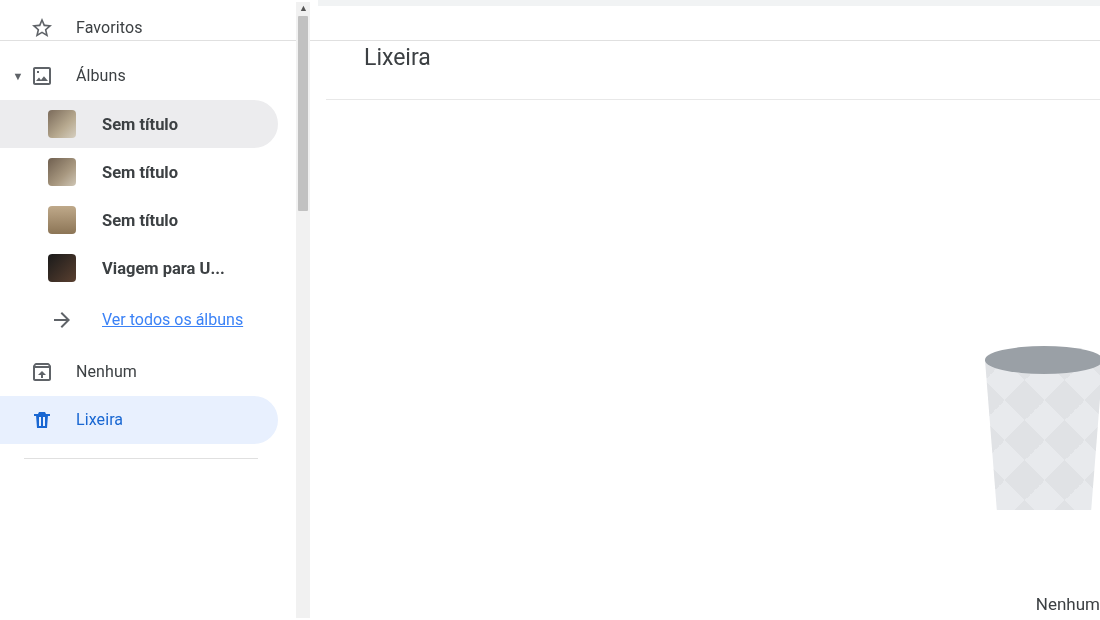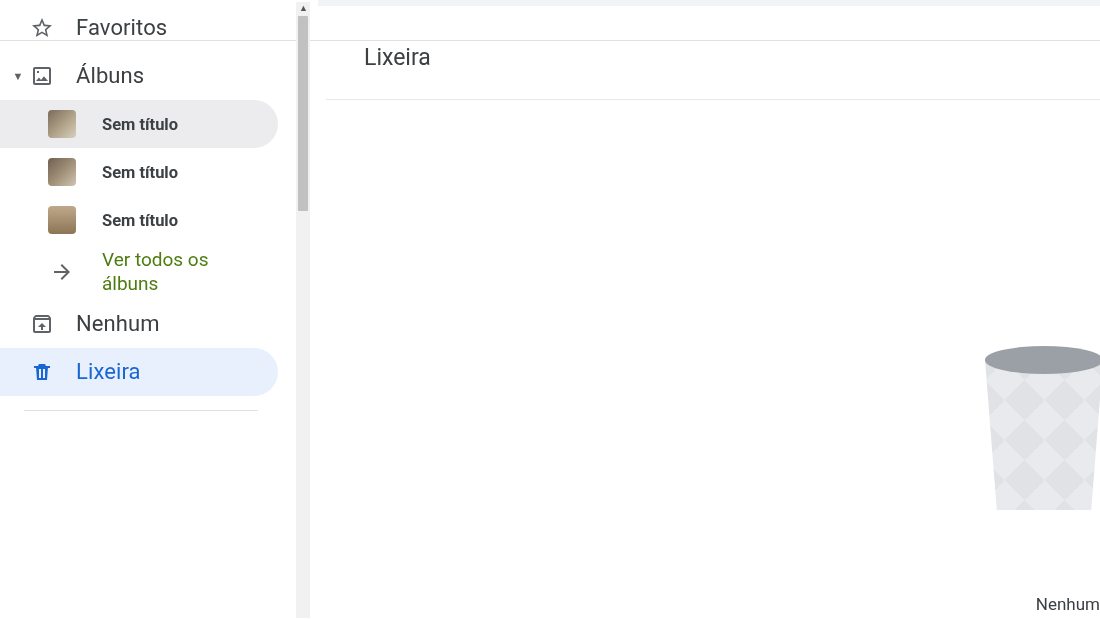--- a/index.html
+++ b/index.html
@@ -73,21 +73,21 @@
     }
     .nav-row .icon-slot {
       width: 48px;
       display: flex;
       justify-content: flex-start;
       padding-left: 2px;
     }
     .nav-row .icon-slot svg { fill: #5f6368; }
     .nav-row.selected .icon-slot svg { fill: #1967d2; }
     .nav-row .label {
-      font-size: 22px;
+      font-size: 16px;
       letter-spacing: 0.1px;
       line-height: 1.2;
     }
     .nav-row.selected .label { color: #1967d2; }
 
     .album-row {
       display: flex;
       align-items: center;
       height: 48px;
       padding-left: 48px;
@@ -125,24 +125,25 @@
       padding-left: 48px;
       width: 278px;
       height: 56px;
       cursor: pointer;
     }
     .arrow-row .icon-slot {
       width: 28px; margin-right: 26px;
       display: flex; justify-content: center;
     }
     .arrow-row .label {
-      font-size: 19px;
-      color: #4d7c0f;
+      font-size: 16px;
+      color: #3b82f6;
       line-height: 1.28;
       max-width: 150px;
+      text-decoration: underline;
     }
 
     .divider {
       height: 1px;
       background: #e0e0e0;
       margin: 14px 16px 14px 24px;
       width: 234px;
     }
 
     .main {
@@ -234,20 +235,24 @@
       <span class="label">Sem título</span>
     </div>
     <div class="album-row">
       <span class="album-thumb two"></span>
       <span class="label">Sem título</span>
     </div>
     <div class="album-row">
       <span class="album-thumb three"></span>
       <span class="label">Sem título</span>
     </div>
+    <div class="album-row">
+      <span class="album-thumb four"></span>
+      <span class="label">Viagem para U...</span>
+    </div>
 
     <div class="arrow-row">
       <span class="icon-slot">
         <svg width="24" height="24" viewBox="0 0 24 24" fill="#5f6368">
             <path d="M4 11h12.17l-5.59-5.59L12 4l8 8-8 8-1.41-1.41L16.17 13H4v-2z"></path>
           </svg>
       </span>
       <span class="label">Ver todos os álbuns</span>
     </div>
 

